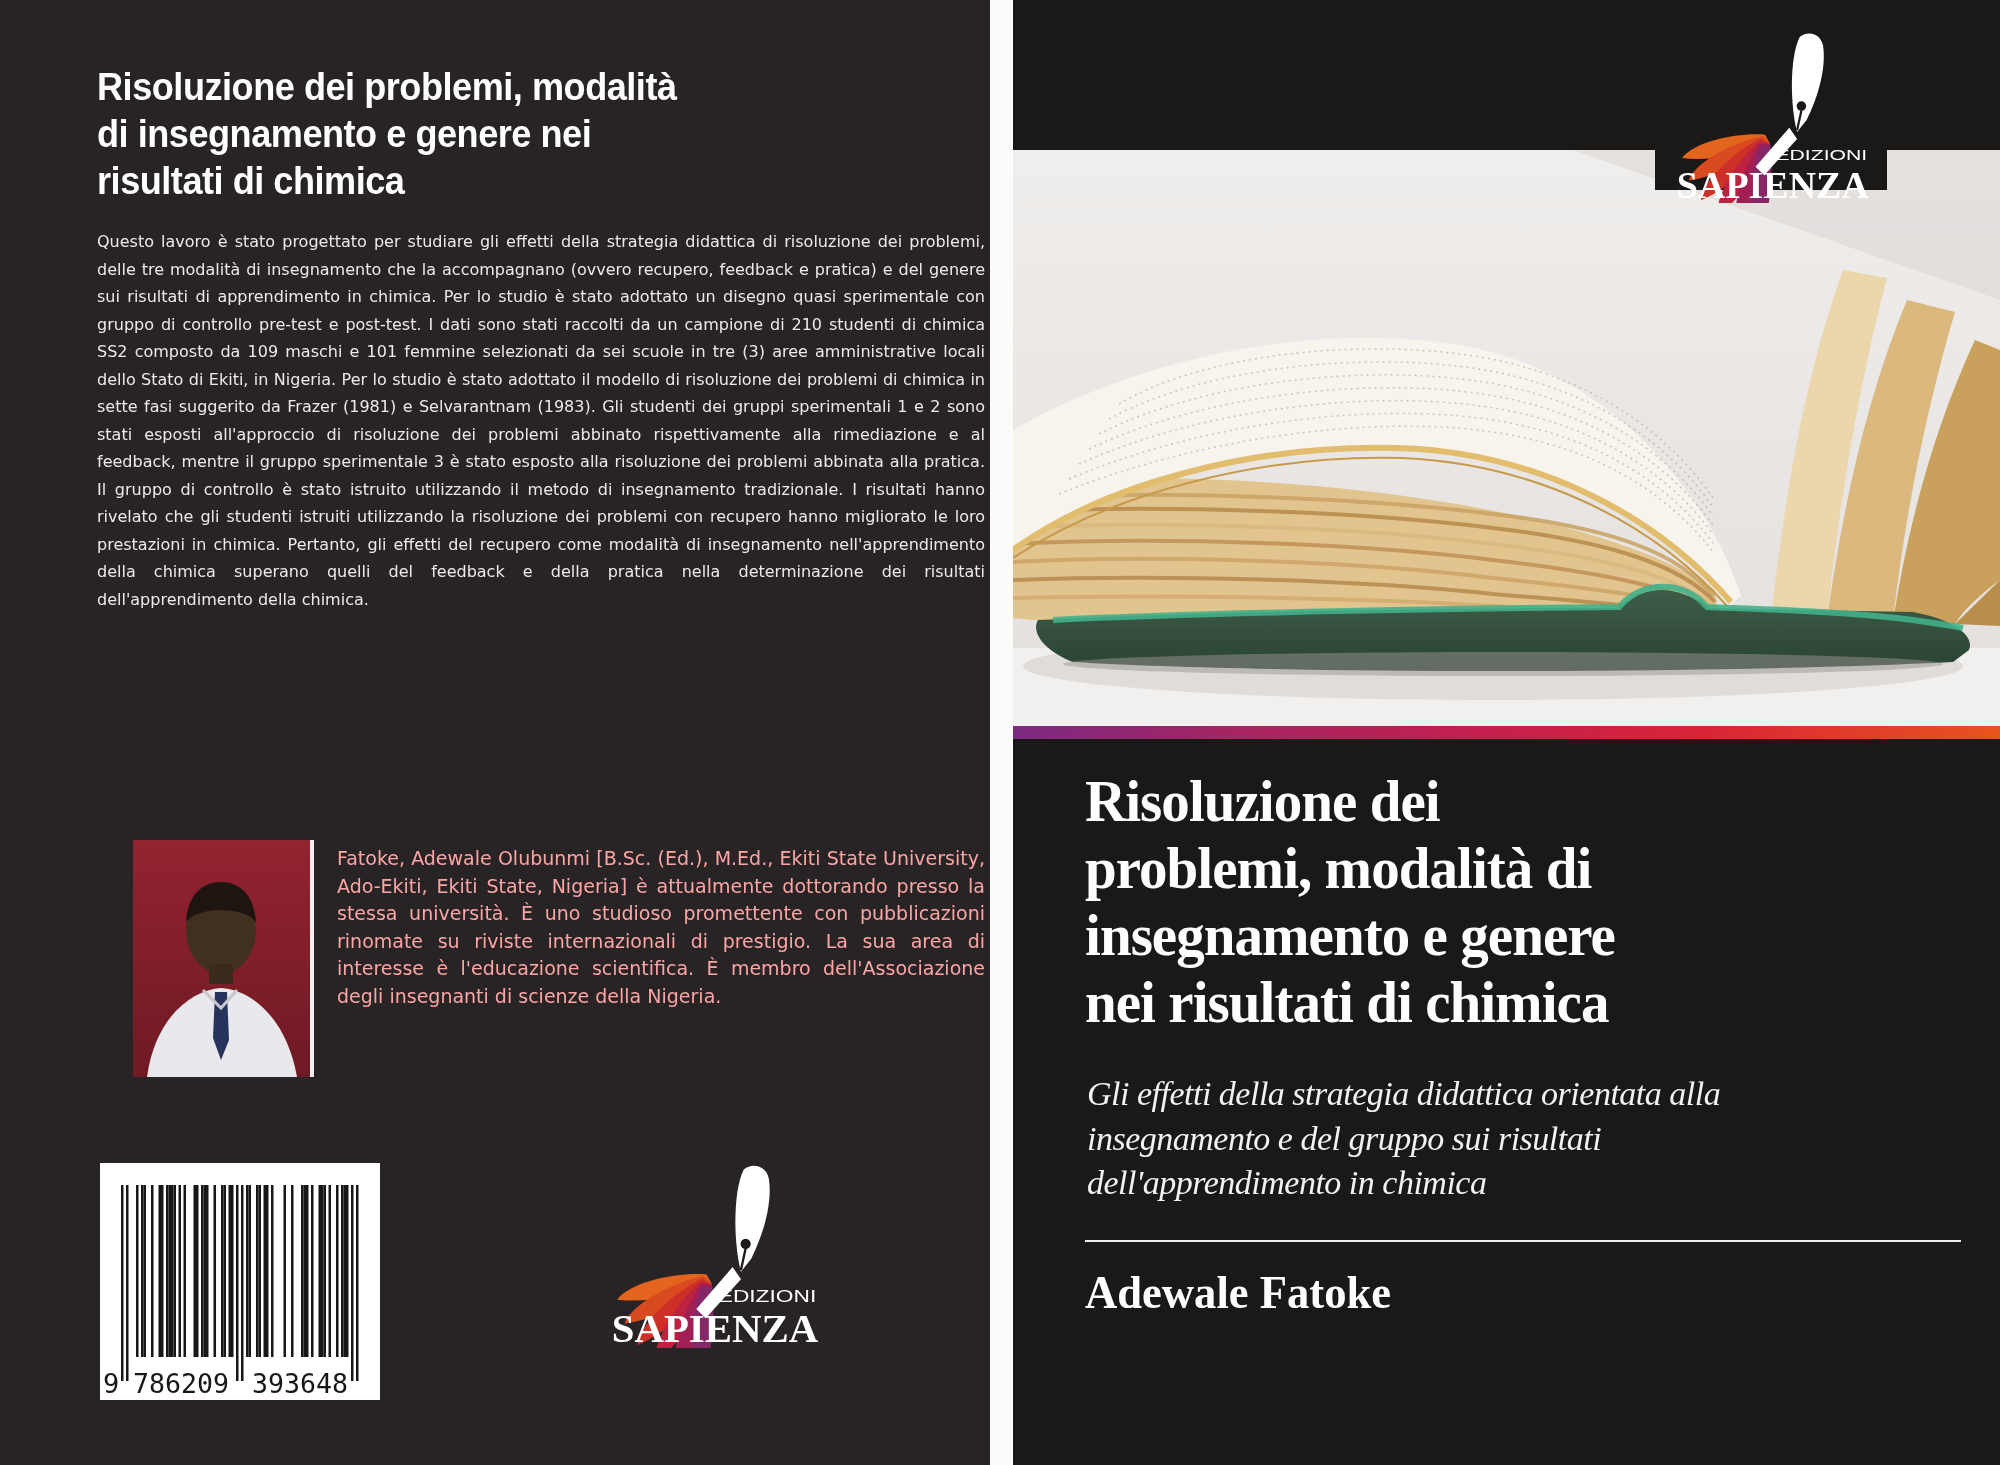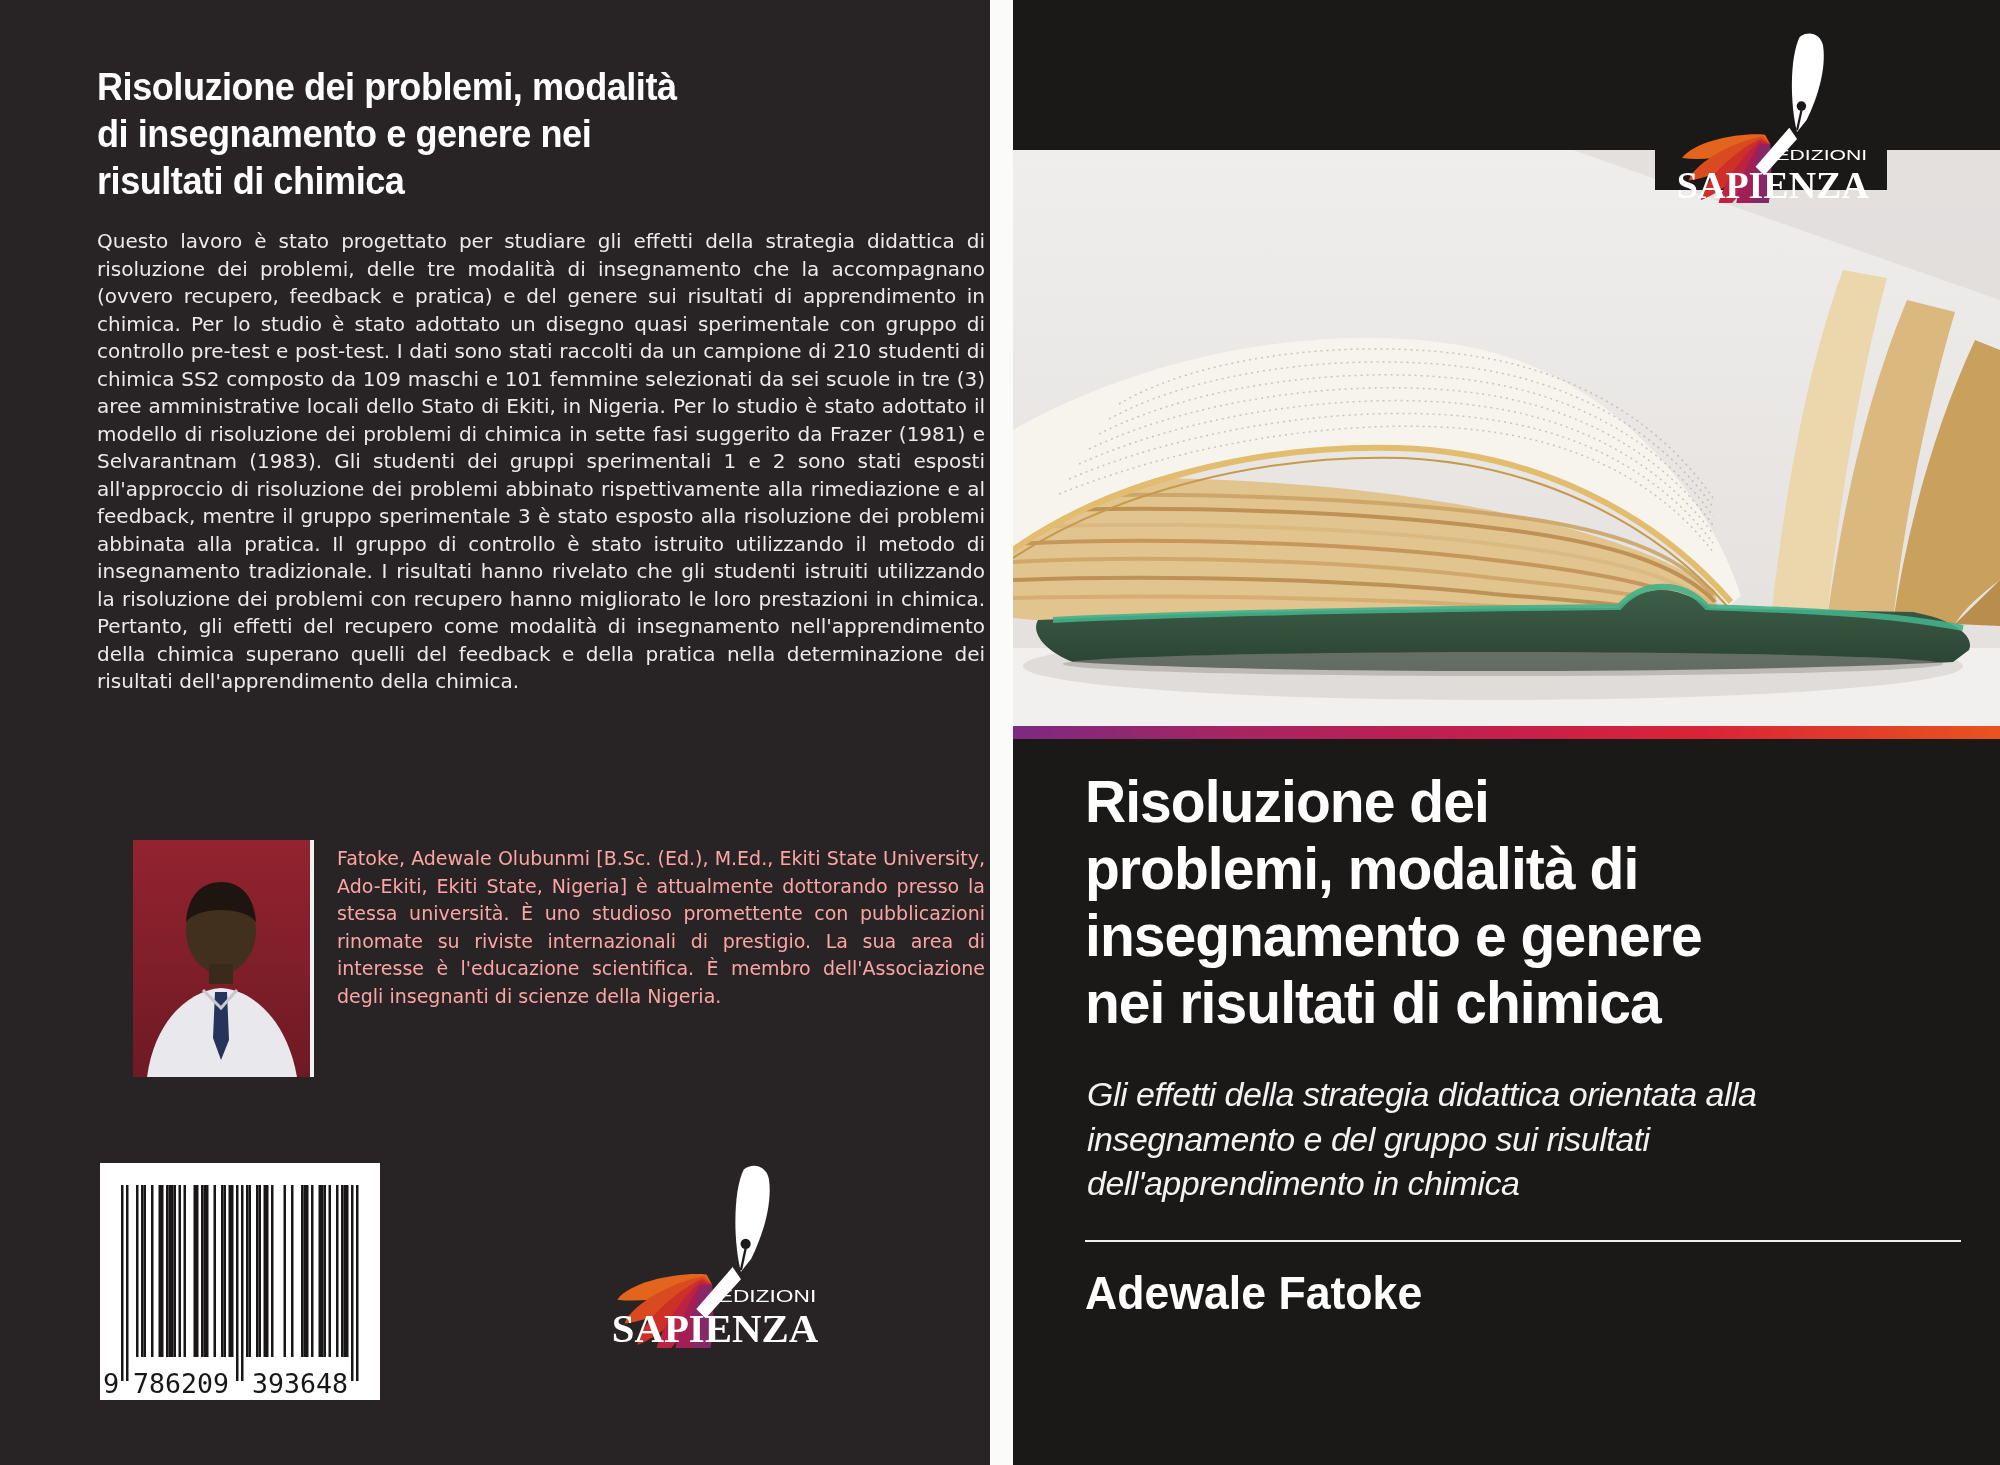--- a/index.html
+++ b/index.html
@@ -6,37 +6,37 @@
   .cover{position:relative;width:2000px;height:1465px;overflow:hidden;
          font-family:"Liberation Sans",sans-serif;background:#141112;}
 
   
   .back{position:absolute;left:0;top:0;width:990px;height:1465px;background:#282425;}
   .bc-title{position:absolute;left:97px;top:64px;color:#fdfdfd;font-weight:bold;
             font-size:38px;line-height:47px;letter-spacing:-.5px;
             transform:scaleX(.95);transform-origin:left top;}
   .bc-title span{display:block;}
   .bc-synopsis{position:absolute;left:97px;top:228px;width:888px;color:#eceaea;
-               font-family:"DejaVu Sans",sans-serif;font-size:20px;line-height:27.5px;
+               font-family:"DejaVu Sans",sans-serif;font-size:16px;line-height:27.5px;
                text-align:justify;}
   .bc-bio{position:absolute;left:337px;top:845px;width:648px;color:#fca5a5;
           font-family:"DejaVu Sans",sans-serif;font-size:19px;line-height:27.5px;
           text-align:justify;}
   .author-photo{position:absolute;left:133px;top:840px;width:177px;height:237px;
                 border-right:4px solid #f2f2f2;}
   .barcode{position:absolute;left:100px;top:1163px;width:280px;height:237px;}
   #bars rect{fill:#191617;}
   .barcode text{font-family:"DejaVu Sans Mono",monospace;font-size:27px;fill:#191617;}
   .logo-back{position:absolute;left:594px;top:1162px;width:240px;height:186px;}
 
   
   .spine{position:absolute;left:990px;top:0;width:23px;height:1465px;background:#fbfbfa;}
 
   
-  .front{position:absolute;left:1013px;top:0;width:987px;height:1465px;background:#1b1818;}
+  .front{position:absolute;left:1013px;top:0;width:987px;height:1465px;background:#1b1818;font-family:Liberation Serif, serif;}
   .fc-photo{position:absolute;left:0;top:150px;width:987px;height:576px;}
   .fc-logo-box{position:absolute;left:642px;top:40px;width:232px;height:150px;
                background:#1b1818;overflow:visible;}
   .fc-logo-box svg{position:absolute;left:13px;top:-10px;}
   .accent-bar{position:absolute;left:0;top:726px;width:987px;height:13px;
               background:linear-gradient(90deg,#7c2a82 0%,#a52562 22%,#c41f4e 48%,#d92437 70%,#e8541e 100%);}
   .fc-title{position:absolute;left:72px;top:768px;color:#fdfdfd;font-weight:bold;
             font-size:60px;line-height:67px;letter-spacing:-1px;
             transform:scaleX(.95);transform-origin:left top;}
   .fc-title span{display:block;}

